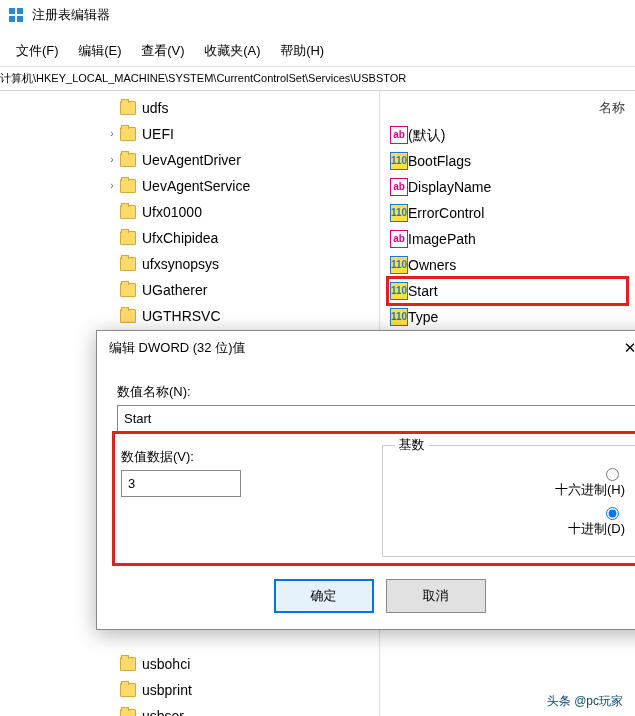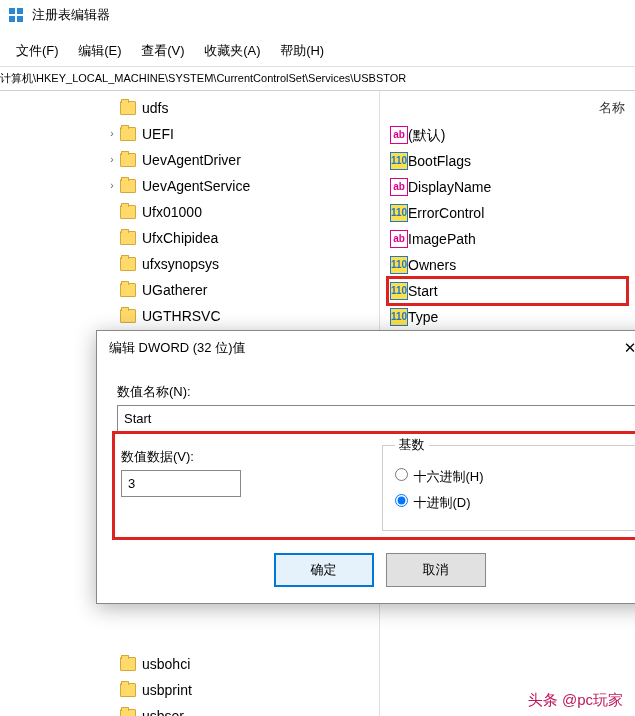--- a/index.html
+++ b/index.html
@@ -27,26 +27,26 @@
 .dlg-title { display: flex; align-items: center; justify-content: space-between; padding: 8px 12px; font-size: 13px; }
 .dlg-close { width: 40px; text-align: center; font-size: 15px; cursor: default; }
 .dlg-body { padding: 10px 20px 16px 20px; }
 .dlg-body label { display: block; margin: 8px 0 4px 0; font-size: 13px; }
 .dlg-input { width: 100%; padding: 5px 6px; font-size: 13px; border: 1px solid #888; }
 .dlg-row2 { display: flex; gap: 4px; margin-top: 4px; outline: 3px solid #d22; outline-offset: 2px; padding: 4px; }
 .dlg-col { flex: 1; }
 .dlg-input-small { width: 120px; padding: 5px 6px; font-size: 13px; border: 1px solid #888; }
 .fieldset { border: 1px solid #ccc; padding: 6px 12px 10px 12px; margin-top: -4px; }
 .fieldset legend { font-size: 13px; padding: 0 4px; }
-.radio-row { display: flex; align-items: flex-start; margin: 8px 0; font-size: 13px; }
+.radio-row { display: flex; align-items: flex-end; margin: 8px 0; font-size: 13px; flex-direction: column; }
 .radio-row input { margin-right: 6px; }
 .dlg-buttons { display: flex; justify-content: center; gap: 12px; margin-top: 18px; }
 .dlg-buttons button { padding: 6px 0; width: 100px; font-size: 13px; border: 1px solid #888; background: #e1e1e1; cursor: default; }
 .dlg-buttons button:first-child { border: 2px solid #0078d7; background: #e5f1fb; }
-.watermark { position:absolute; bottom:6px; right:12px; color:#be185d; font-size:15px; }
+.watermark { position:absolute; bottom:6px; right:12px; color:#0c4a6e; font-size:12px; }
 </style>
 </head>
 <body>
 
 <div class="titlebar">
   <svg class="app-icon" viewBox="0 0 16 16">
       <rect x="1" y="1" width="6" height="6" fill="#2b88d8"></rect>
       <rect x="9" y="1" width="6" height="6" fill="#2b88d8"></rect>
       <rect x="1" y="9" width="6" height="6" fill="#2b88d8"></rect>
       <rect x="9" y="9" width="6" height="6" fill="#2b88d8"></rect>

